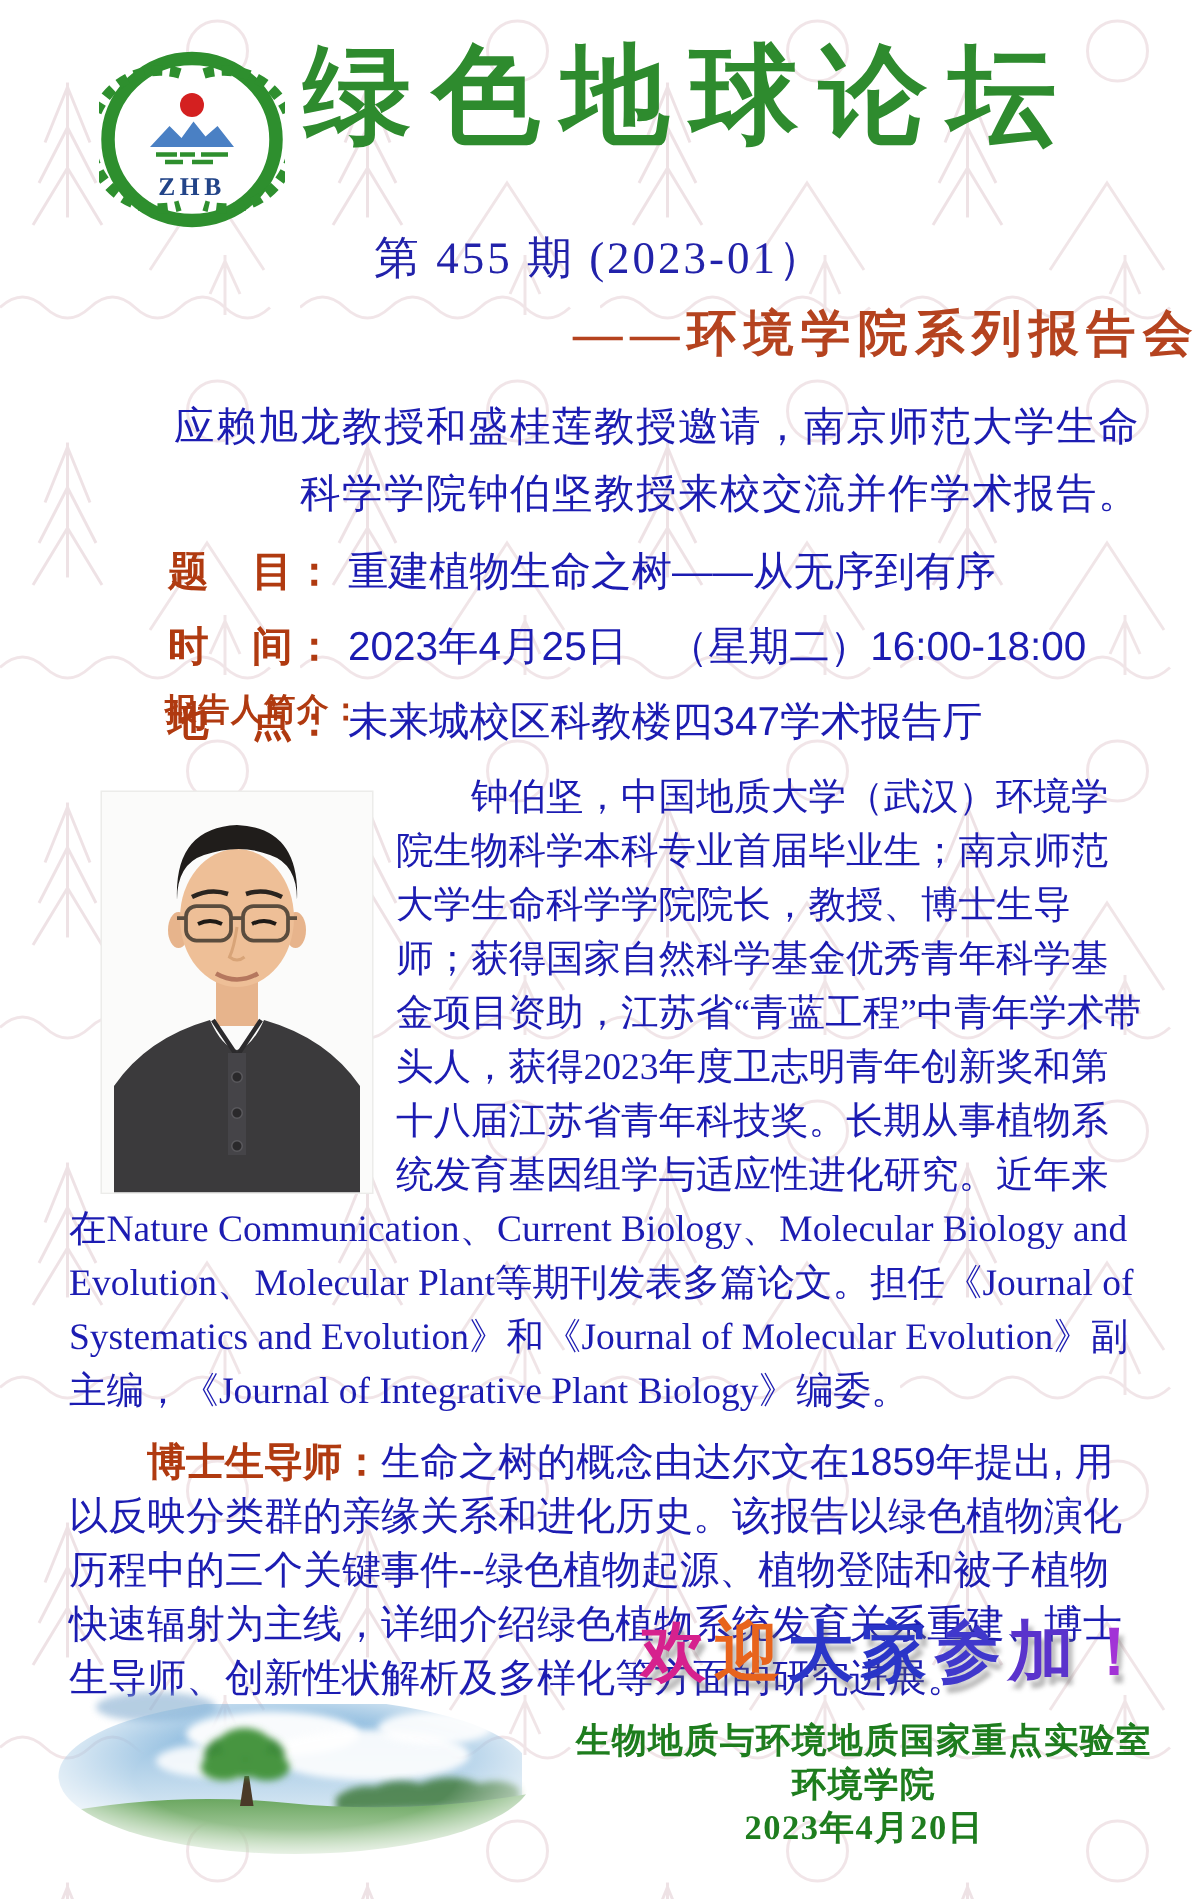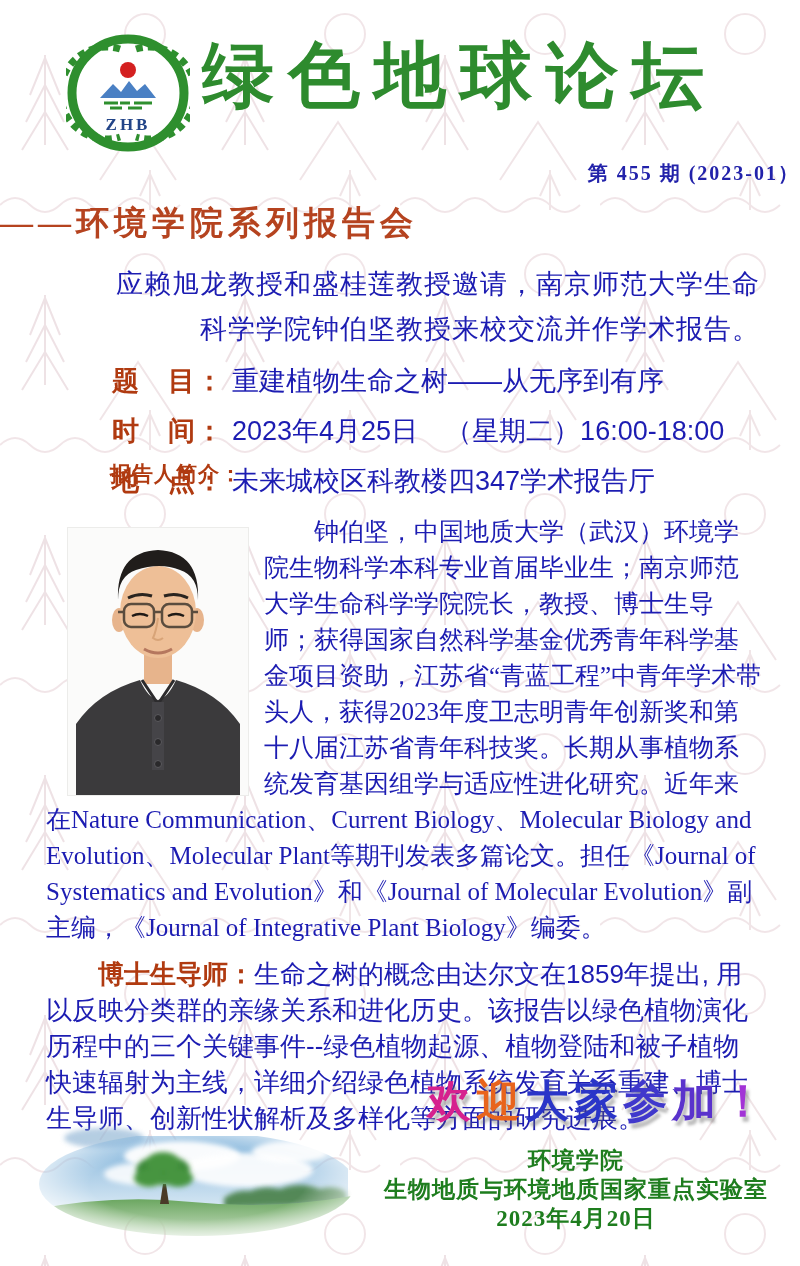--- a/index.html
+++ b/index.html
@@ -8,30 +8,30 @@
     background:#ffffff; overflow:hidden;
     font-family:"Liberation Sans","DejaVu Sans",sans-serif;
   }
   .watermark { position:absolute; inset:0; z-index:0; }
   .content { position:relative; z-index:1; }
 
   
   .header { position:relative; height:150px; }
   .logo { position:absolute; left:66px; top:34px; width:124px; height:118px; }
   .title {
-    margin:0; padding:40px 0 0 202px; font-size:72px; line-height:1.02;
+    margin:0; padding:28px 0 0 202px; font-size:72px; line-height:1.02;
     font-weight:bold; letter-spacing:14px; color:var(--title_green);
     font-family:"Liberation Serif","DejaVu Serif",serif;
   }
   .issue {
-    text-align:right; height:46px; line-height:46px; font-size:20px; font-weight:bold;
+    text-align:center; height:46px; line-height:46px; font-size:30px; font-weight:normal;
     color:var(--issue_blue); font-family:"Liberation Serif","DejaVu Serif",serif; letter-spacing:2px;
   }
   .subtitle {
-    text-align:left; height:54px; line-height:54px; font-size:33px; font-weight:bold;
+    text-align:right; height:54px; line-height:54px; font-size:33px; font-weight:bold;
     letter-spacing:5px; color:var(--subtitle_red);
     font-family:"Liberation Serif","DejaVu Serif",serif;
   }
 
   
   .intro {
     margin:12px 40px 0 46px; font-size:27px; line-height:45px; letter-spacing:1px;
     color:var(--body_blue); text-indent:2em;text-align:right;
   }
   .info-rows { margin:4px 0 0 112px; }
@@ -161,22 +161,22 @@
       <p class="bio-text">钟伯坚，中国地质大学（武汉）环境学院生物科学本科专业首届毕业生；南京师范大学生命科学学院院长，教授、博士生导师；获得国家自然科学基金优秀青年科学基金项目资助，江苏省“青蓝工程”中青年学术带头人，获得2023年度卫志明青年创新奖和第十八届江苏省青年科技奖。长期从事植物系统发育基因组学与适应性进化研究。近年来在Nature Communication、Current Biology、Molecular Biology and Evolution、Molecular Plant等期刊发表多篇论文。担任《Journal of Systematics and Evolution》和《Journal of Molecular Evolution》副主编，《Journal of Integrative Plant Biology》编委。</p>
     </div>
 
     <p class="summary"><span class="label">博士生导师：</span><span>生命之树的概念由达尔文在1859年提出, 用以反映分类群的亲缘关系和进化历史。该报告以绿色植物演化历程中的三个关键事件--绿色植物起源、植物登陆和被子植物快速辐射为主线，详细介绍绿色植物系统发育关系重建、博士生导师、创新性状解析及多样化等方面的研究进展。</span></p>
 
   </div>
 
   <div class="welcome" id="welcome"><span style="color: rgb(214, 33, 142);">欢</span><span style="color: rgb(232, 100, 28);">迎</span><span style="color: rgb(42, 53, 200);">大</span><span style="color: rgb(42, 53, 200);">家</span><span style="color: rgb(64, 56, 204);">参</span><span style="color: rgb(90, 51, 204);">加</span><span style="color: rgb(162, 51, 214);">！</span></div>
 
   <div class="footer">
+    <div>生物地质与环境地质国家重点实验室</div>
     <div>环境学院</div>
-    <div>生物地质与环境地质国家重点实验室</div>
     <div>2023年4月20日</div>
   </div>
 
   <div class="landscape">
     <svg viewBox="0 0 320 128">
       <defs>
         <linearGradient id="sky" x1="0" y1="0" x2="0" y2="1">
           <stop offset="0" stop-color="#7fb2da"></stop>
             <stop offset="1" stop-color="#d9e9f4"></stop>
         </linearGradient>

